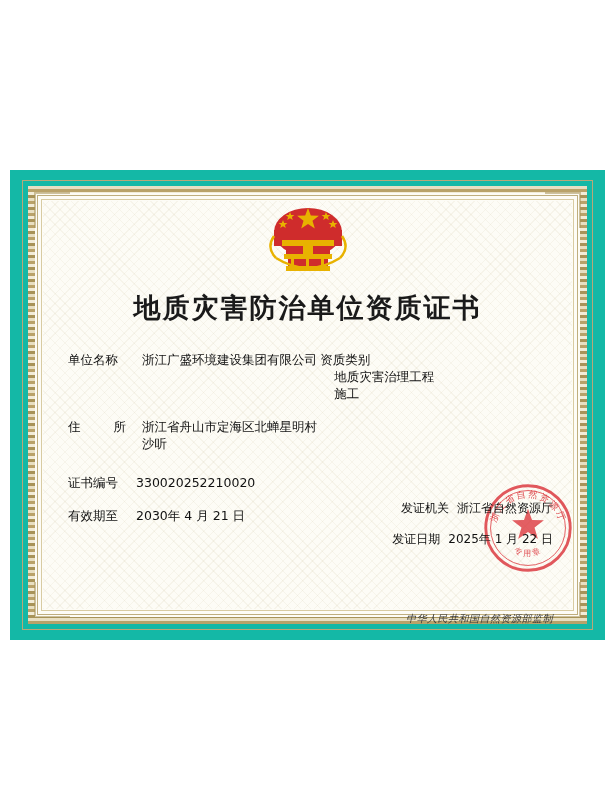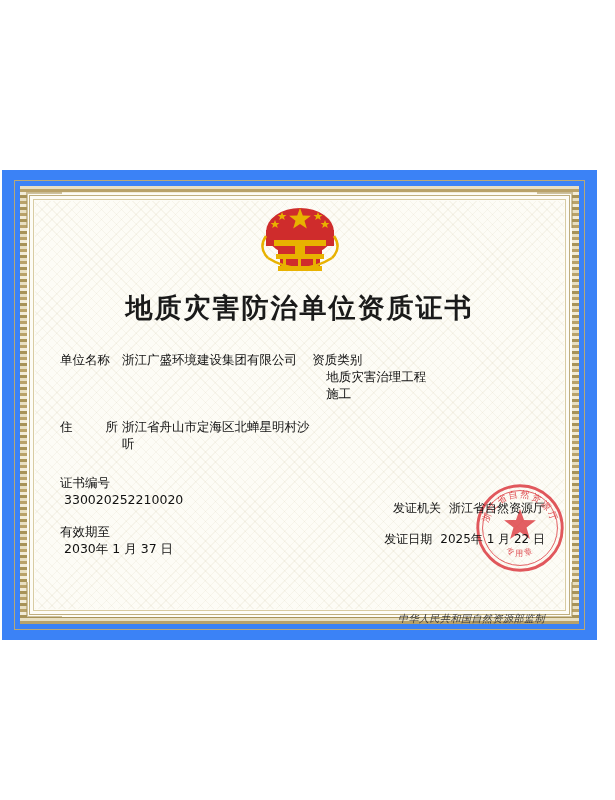--- a/index.html
+++ b/index.html
@@ -11,25 +11,25 @@
     width: 615px;
     height: 800px;
     font-family: "Liberation Sans", sans-serif;
     position: relative;
     overflow: hidden;
   }
 
   
   #certificate {
     position: absolute;
-    left: 2px;
+    left: 10px;
     top: 170px;
     width: 595px;
     height: 470px;
-    background: #3b82f6;
+    background: #14b8a6;
     box-sizing: border-box;
   }
 
   
   .frame-outer {
     position: absolute;
     left: 12px;
     top: 10px;
     right: 12px;
     bottom: 10px;
@@ -145,50 +145,50 @@
     align-items: flex-start;
     margin-bottom: 16px;
     font-size: 12.5px;
     color: #111;
     font-family: "DejaVu Sans", sans-serif;
   }
   .col-left {
     width: 52%;
     display: flex;
     align-items: flex-start;
+    gap: 6px;
   }
   .col-right {
     width: 48%;
     display: flex;
     align-items: flex-start;
     flex-direction: column;
   }
   .lbl {
     white-space: nowrap;
     flex: none;
   }
   .lbl.spread {
     width: 58px;
     display: inline-flex;
     justify-content: space-between;
   }
   .val {
-    margin-left: 4px;
+    margin-left: 10px;
     line-height: 1.35;
   }
   .col-right .lbl { text-align: right; }
   .col-right .val { margin-left: 14px; }
 
   .row.single {
     display: block;
   }
   .row.single .inline {
     display: flex;
     align-items: flex-start;
-    flex-direction: column;
   }
 
   
   .issuer {
     position: absolute;
     right: 52px;
     top: 330px;
     font-size: 12px;
     font-family: "DejaVu Sans", sans-serif;
     color: #111;
@@ -301,21 +301,21 @@
     <div class="row single" style="margin-top:22px;">
       <div class="inline">
         <span class="lbl spread">证书编号</span>
         <span class="val">330020252210020</span>
       </div>
     </div>
 
     <div class="row single" style="margin-top:14px;">
       <div class="inline">
         <span class="lbl spread">有效期至</span>
-        <span class="val">2030年 1 月 37 日</span>
+        <span class="val">2030年 4 月 21 日</span>
       </div>
     </div>
   </div>
 
   <svg class="seal" viewBox="0 0 100 100">
     <g opacity="0.75" fill="none" stroke="#d8222a">
       <circle cx="50" cy="50" r="44" stroke-width="3"></circle>
       <circle cx="50" cy="50" r="39" stroke-width="1"></circle>
     </g>
     <polygon points="50,30 54.2,41.6 66.6,41.8 56.8,49.4 60.3,61.4 50,54.2 39.7,61.4 43.2,49.4 33.4,41.8 45.8,41.6" fill="#d8222a" opacity="0.72"></polygon>

